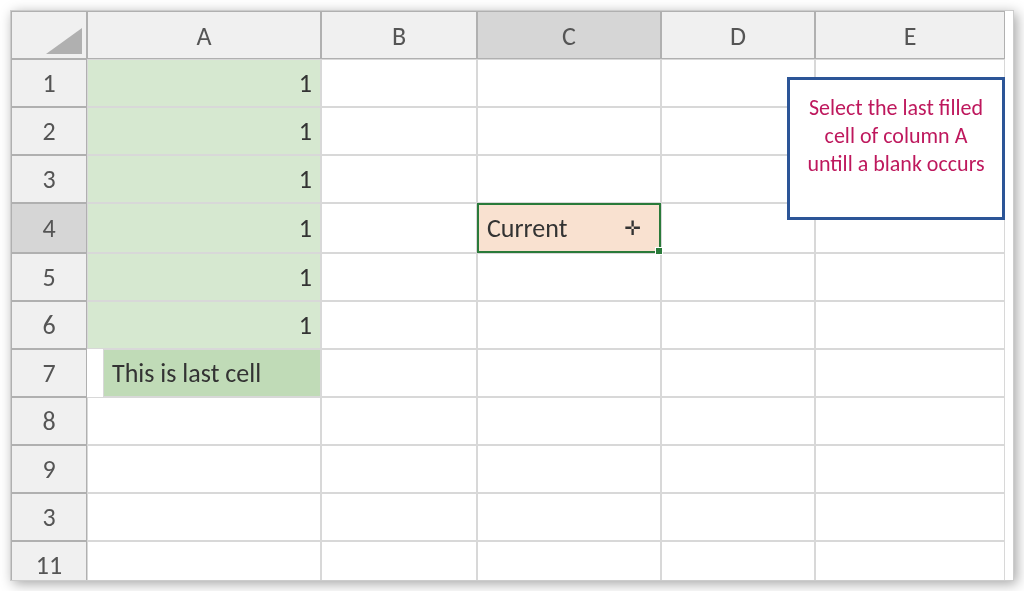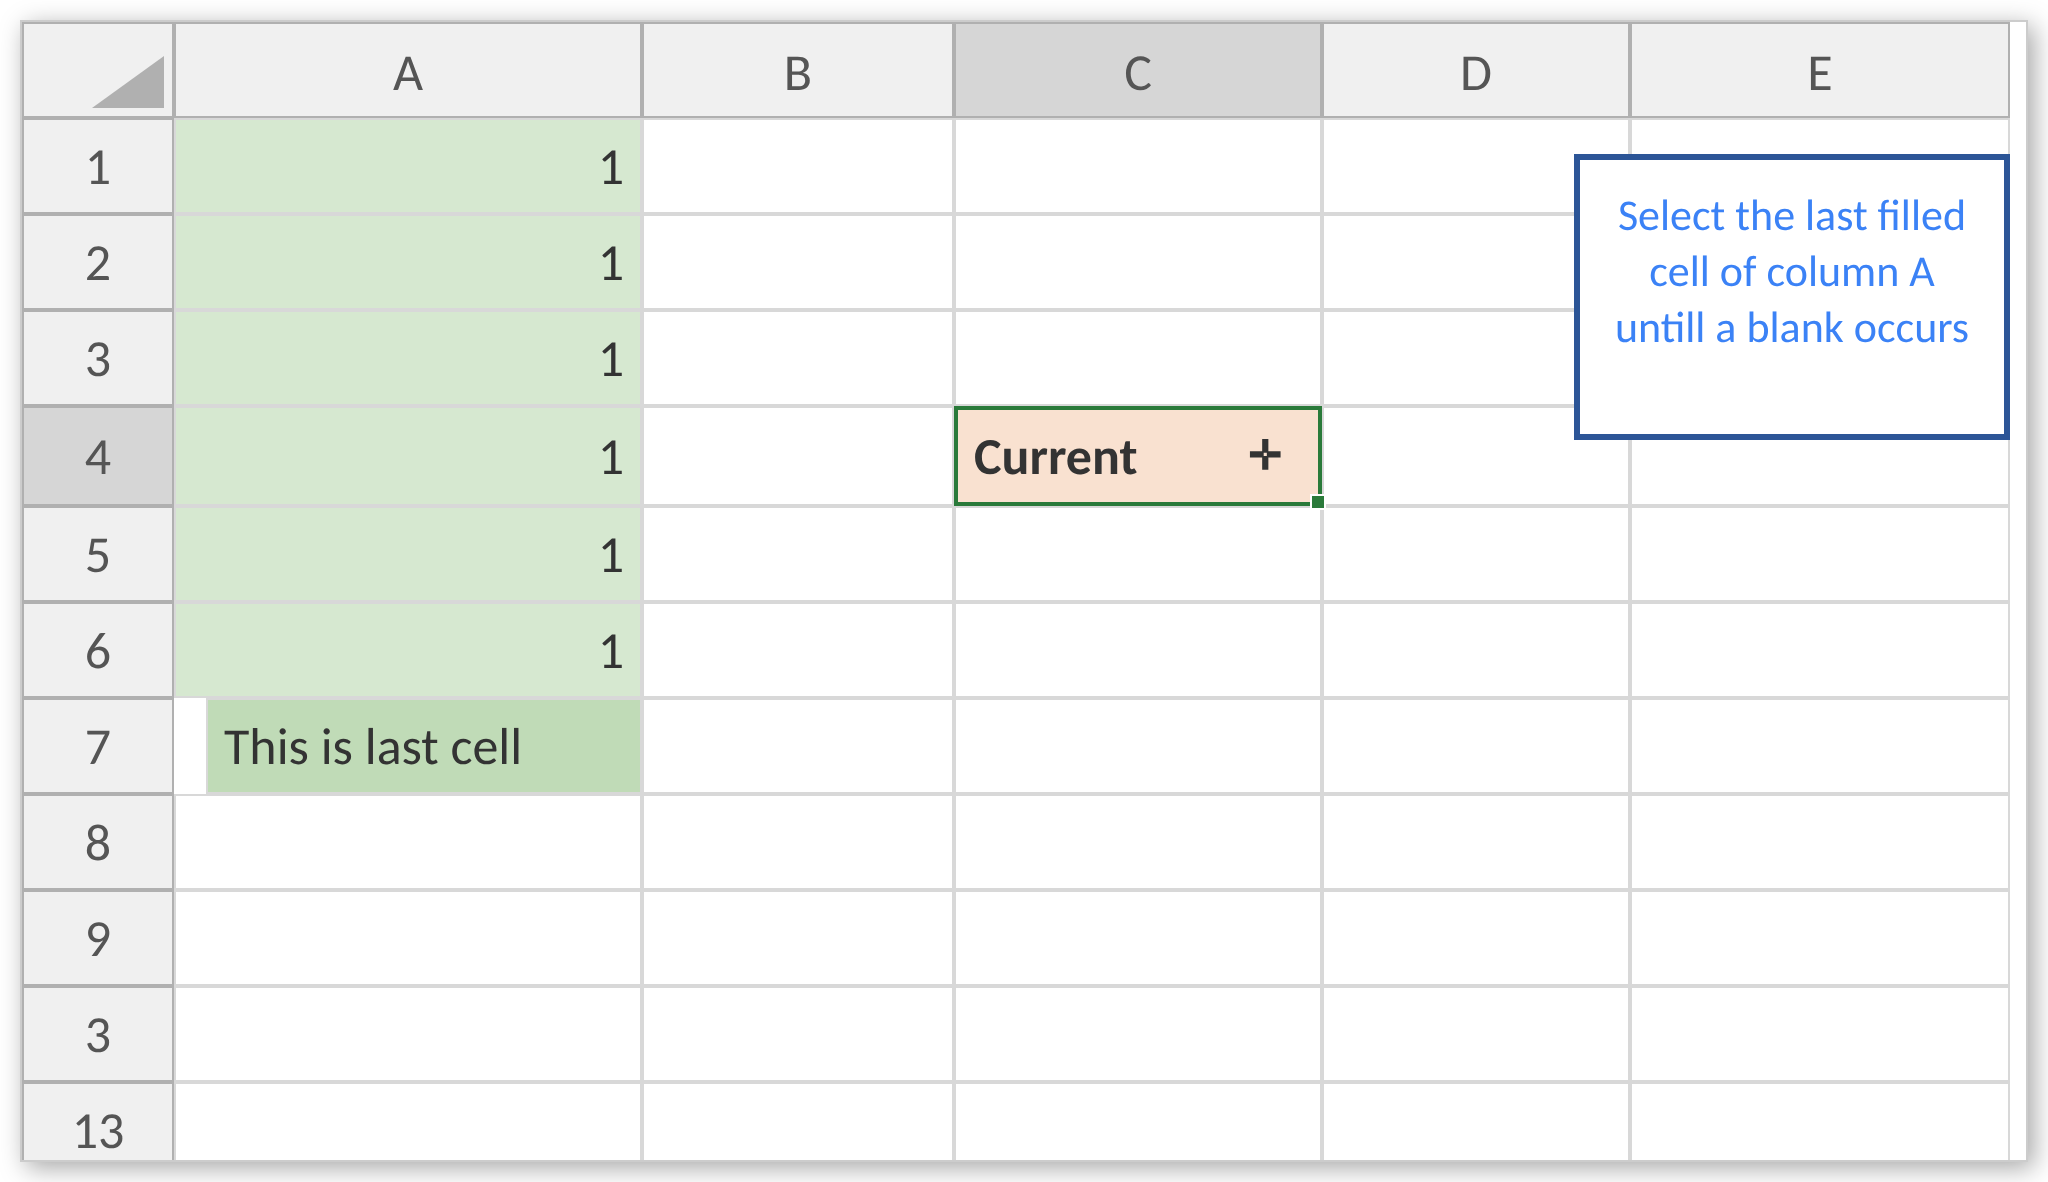--- a/index.html
+++ b/index.html
@@ -87,21 +87,20 @@
     .green-fill-dark {
       background: #c0dbb7;
       margin-left: 16px;
     }
     .orange-fill {
       background: #f9e1d0;
     }
     .selected-cell {
       border: 2px solid #2a7a3a !important;
       position: relative;
-      font-weight: bold;
     }
     .fill-handle {
       position: absolute;
       right: -4px;
       bottom: -4px;
       width: 8px;
       height: 8px;
       background: #2a7a3a;
       border: 1px solid #fff;
     }
@@ -118,21 +117,21 @@
       position: absolute;
       top: 66px;
       left: 776px;
       width: 218px;
       height: 143px;
       background: #fff;
       border: 3px solid #2c5597;
       font-size: 22px;
       text-align: center;
       padding: 14px 10px;
-      color: #3b82f6;
+      color: #be185d;
       line-height: 1.27;
     }
     .row-48 { height: 48px; }
     .row-50 { height: 50px; }
   </style>
 </head>
 <body>
 
 <div class="spreadsheet-container">
   <div class="grid">
@@ -211,21 +210,21 @@
     <div class="data-cell row-48"></div>
     <div class="data-cell row-48"></div>
 
     <div class="row-label row-48">3</div>
     <div class="data-cell row-48"></div>
     <div class="data-cell row-48"></div>
     <div class="data-cell row-48"></div>
     <div class="data-cell row-48"></div>
     <div class="data-cell row-48"></div>
 
-    <div class="row-label row-48">13</div>
+    <div class="row-label row-48">11</div>
     <div class="data-cell row-48"></div>
     <div class="data-cell row-48"></div>
     <div class="data-cell row-48"></div>
     <div class="data-cell row-48"></div>
     <div class="data-cell row-48"></div>
   </div>
 
   <div class="textbox">Select the last filled cell of column A untill a blank occurs</div>
 </div>
 

